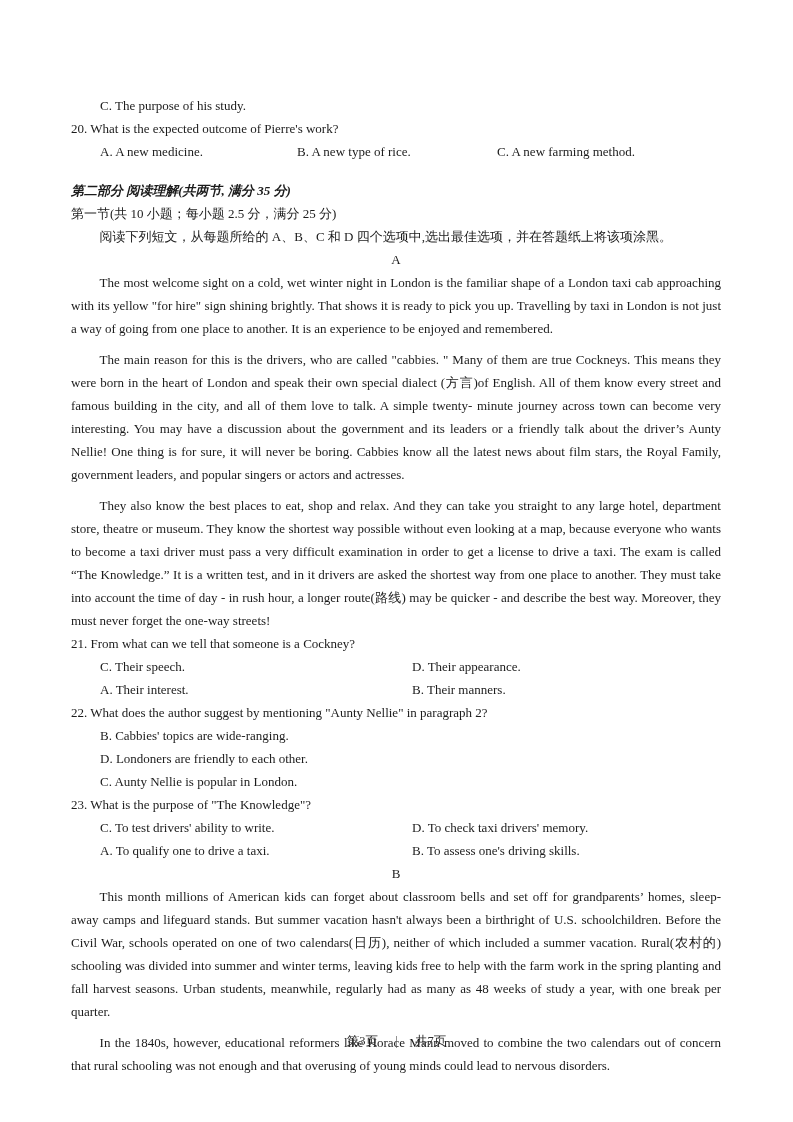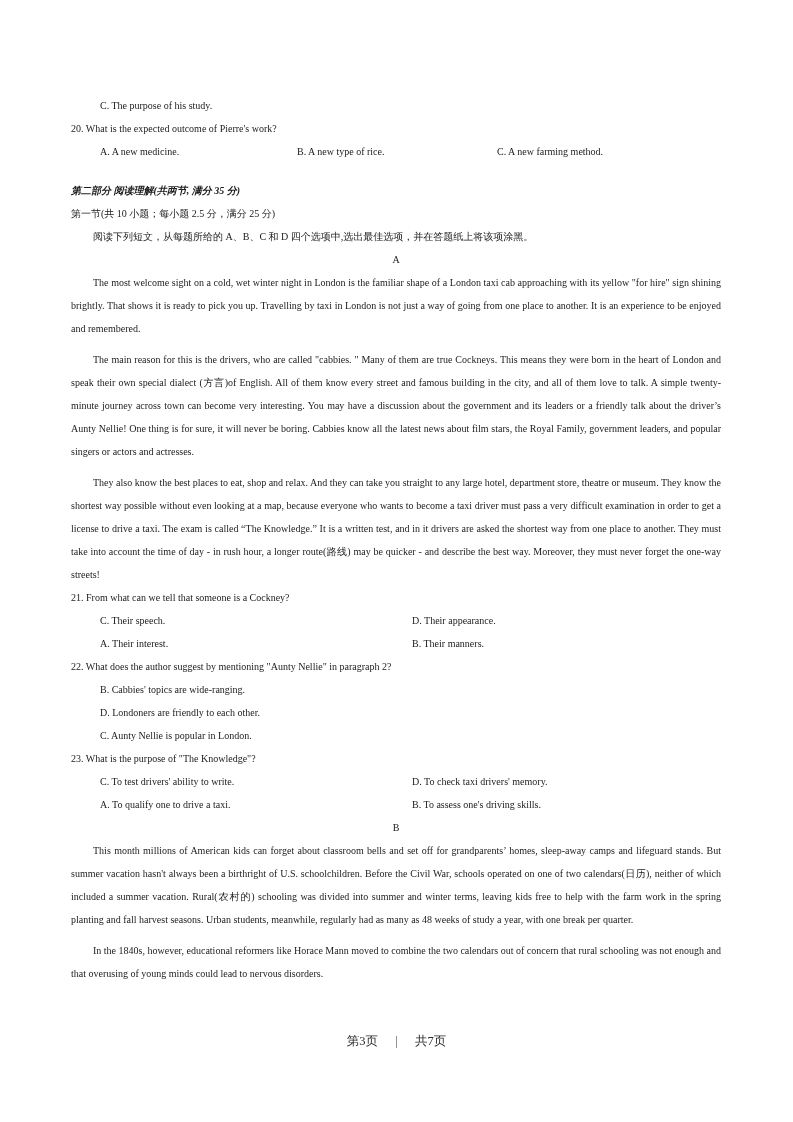--- a/index.html
+++ b/index.html
@@ -6,21 +6,21 @@
   html, body { background: #ffffff; }
   body {
     width: 793px; height: 1122px;
     position: relative; overflow: hidden;
     font-family: "Liberation Serif", "DejaVu Serif", serif;
     color: #1b1b1b;
   }
   .page {
     position: absolute; inset: 0;
     padding: 94px 72px 8px 71px;
-    font-size: 10px; line-height: 23px;
+    font-size: 13px; line-height: 23px;
   }
   .para { text-align: justify; }
   .p-indent { text-indent: 2.2em; }
   .opt-line { padding-left: 29px; }
   .opt-row { display: flex; padding-left: 29px; }
   .q20-row .o1 { width: 197px; flex: none; }
   .q20-row .o2 { width: 200px; flex: none; }
   .two-col .o1 { width: 312px; flex: none; }
   .sec-heading { font-weight: bold; margin-top: 16px; font-style: italic; }
   .center { text-align: center; }

